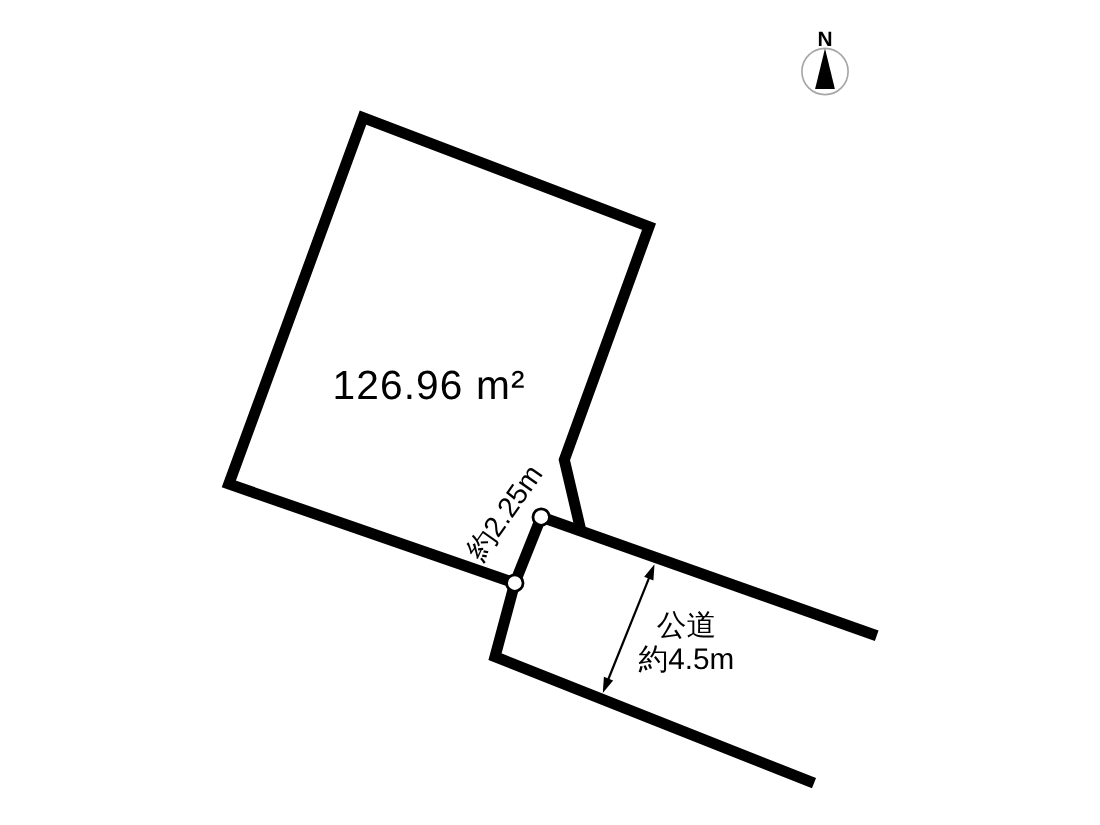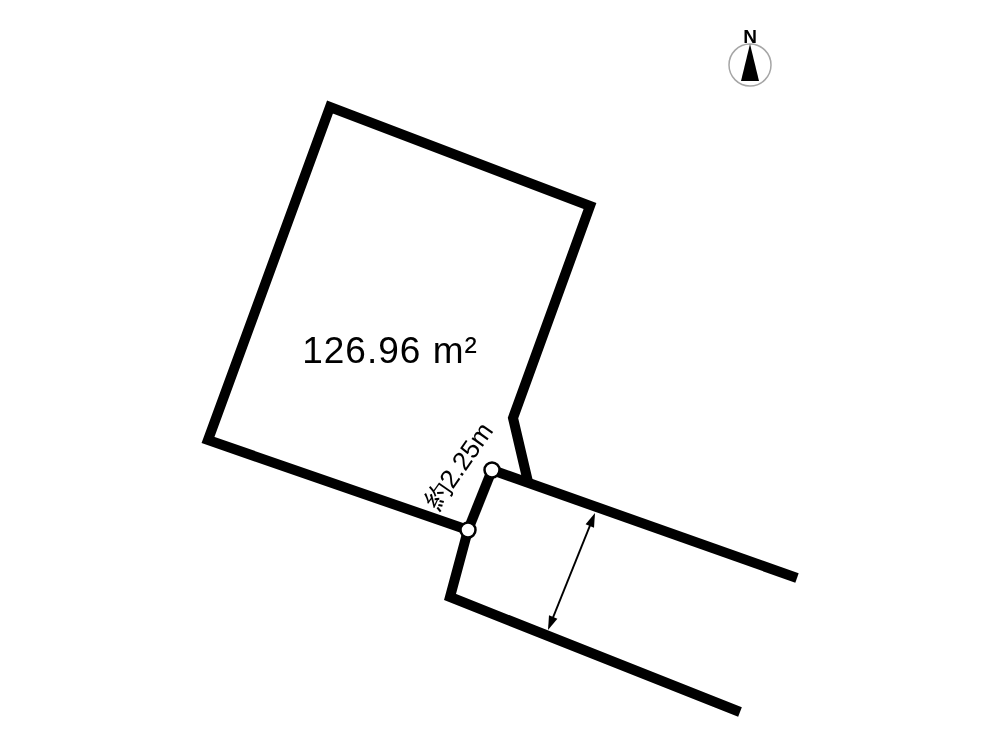--- a/index.html
+++ b/index.html
@@ -87,16 +87,20 @@
     <g>
       <circle cx="750" cy="65" r="21" fill="none" stroke="#a6a6a6" stroke-width="1.5"></circle>
       <polygon points="750,44 759,81 741,81" fill="#000000"></polygon>
     </g>
   </svg>
 
   <div class="label area-label">126.96 m²</div>
 
   <div class="label frontage-label">約2.25m</div>
 
+  <div class="label road-label">
+    <div>公道</div>
+    <div>約4.5m</div>
+  </div>
 
   <div class="label north-label">N</div>
 
 </div>
 
 </body></html>

